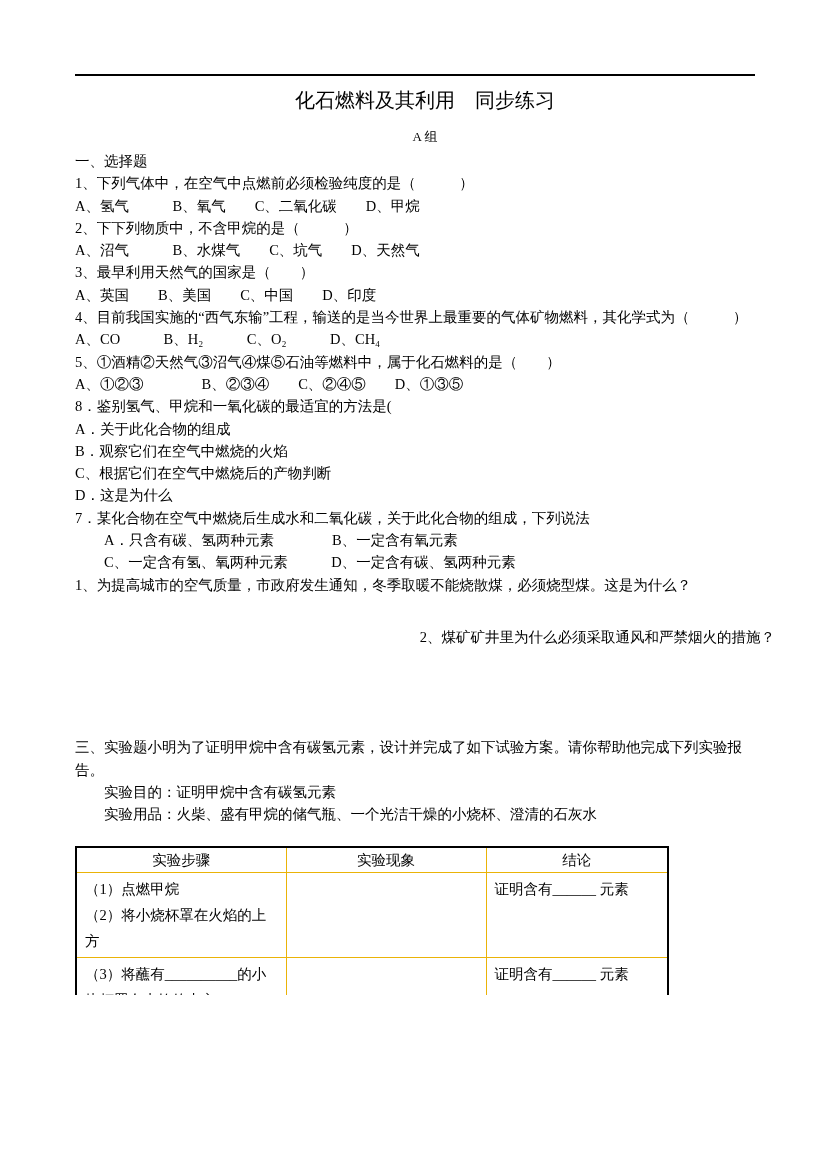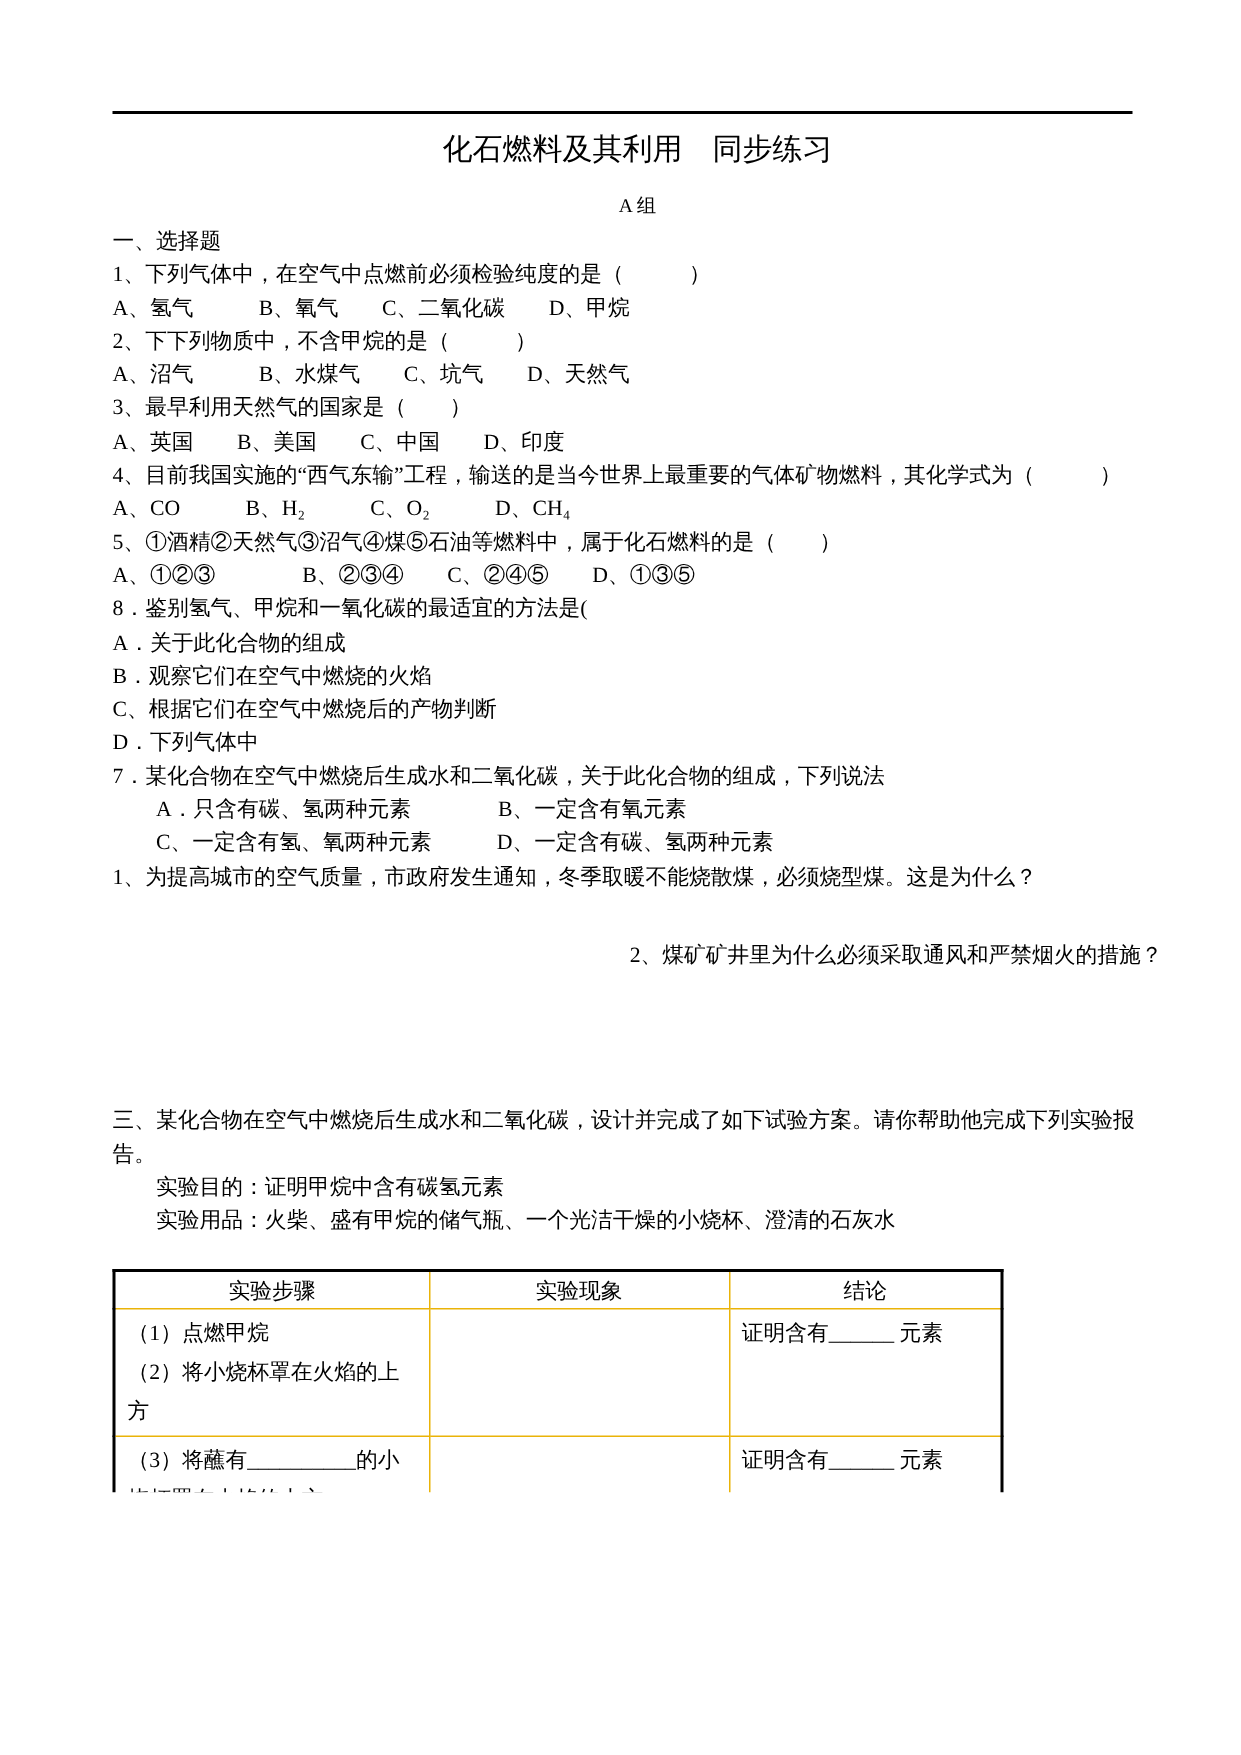--- a/index.html
+++ b/index.html
@@ -122,30 +122,30 @@
     <div class="line">4、目前我国实施的“西气东输”工程，输送的是当今世界上最重要的气体矿物燃料，其化学式为（　　　）</div>
     <div class="line">A、CO　　　B、H₂　　　C、O₂　　　D、CH₄</div>
 
     <div class="line">5、①酒精②天然气③沼气④煤⑤石油等燃料中，属于化石燃料的是（　　）</div>
     <div class="line">A、①②③　　　　B、②③④　　C、②④⑤　　D、①③⑤</div>
 
     <div class="line">8．鉴别氢气、甲烷和一氧化碳的最适宜的方法是(</div>
     <div class="line">A．关于此化合物的组成</div>
     <div class="line">B．观察它们在空气中燃烧的火焰</div>
     <div class="line">C、根据它们在空气中燃烧后的产物判断</div>
-    <div class="line">D．下列气体中</div>
+    <div class="line">D．这是为什么</div>
 
     <div class="line">7．某化合物在空气中燃烧后生成水和二氧化碳，关于此化合物的组成，下列说法</div>
     <div class="line">　　A．只含有碳、氢两种元素　　　　B、一定含有氧元素</div>
     <div class="line">　　C、一定含有氢、氧两种元素　　　D、一定含有碳、氢两种元素</div>
 
     <div class="line">1、为提高城市的空气质量，市政府发生通知，冬季取暖不能烧散煤，必须烧型煤。这是为什么？</div>
     <div class="line gap-q2">2、煤矿矿井里为什么必须采取通风和严禁烟火的措施？</div>
 
-    <div class="line gap-exp">三、某化合物在空气中燃烧后生成水和二氧化碳，设计并完成了如下试验方案。请你帮助他完成下列实验报</div>
+    <div class="line gap-exp">三、实验题小明为了证明甲烷中含有碳氢元素，设计并完成了如下试验方案。请你帮助他完成下列实验报</div>
     <div class="line">告。</div>
     <div class="line">　　实验目的：证明甲烷中含有碳氢元素</div>
     <div class="line">　　实验用品：火柴、盛有甲烷的储气瓶、一个光洁干燥的小烧杯、澄清的石灰水</div>
 
     <table class="exp-table">
       <colgroup>
         <col class="col-steps">
         <col class="col-phen">
         <col class="col-concl">
       </colgroup>

